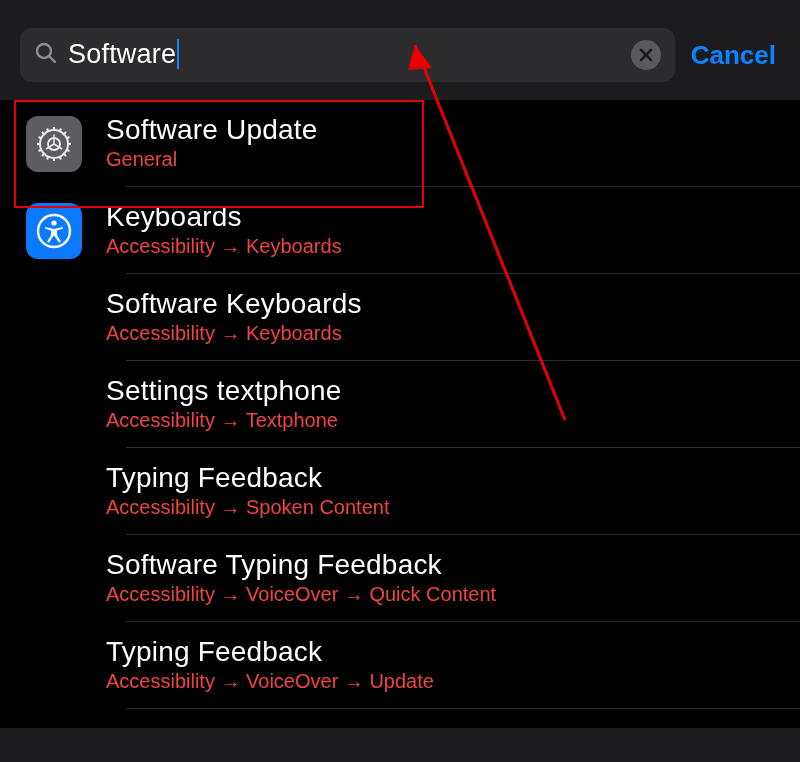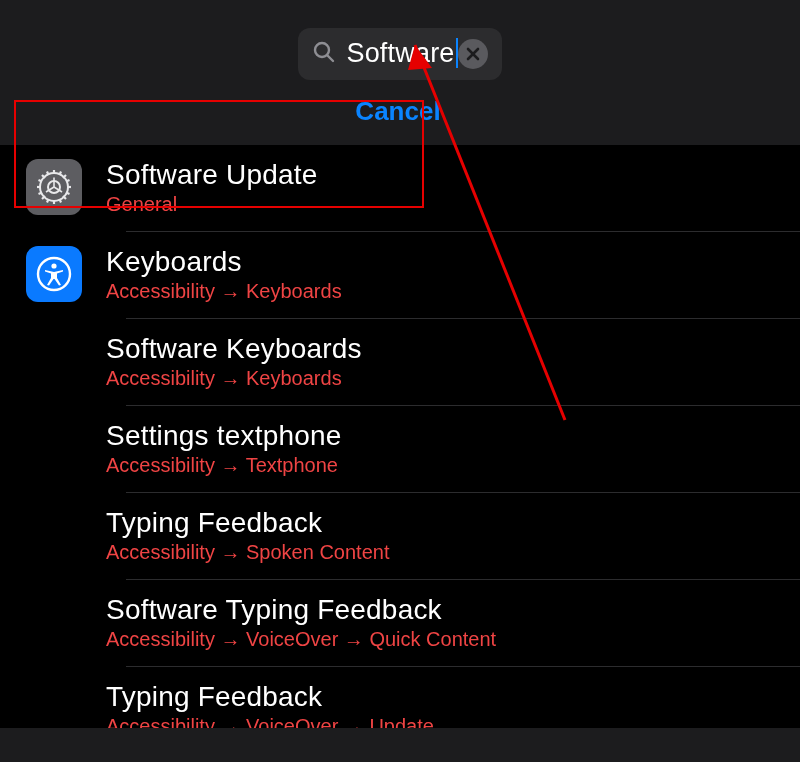--- a/index.html
+++ b/index.html
@@ -15,21 +15,20 @@
       color: #fff;
       overflow: hidden;
       position: relative;
     }
     .top-bar {
       display: flex;
       align-items: center;
       padding: 28px 20px 18px 20px;
       background: #1c1c1e;
       gap: 16px;
-      flex-direction: column;
     }
     .search-field {
       flex: 1;
       display: flex;
       align-items: center;
       background: #2c2c2e;
       border-radius: 12px;
       padding: 10px 14px;
       height: 54px;
     }
@@ -75,21 +74,21 @@
       font-size: 26px;
       font-weight: 700;
       cursor: pointer;
       padding-right: 4px;
     }
     .results {
       background: #000;
     }
     .row {
       display: flex;
-      align-items: flex-start;
+      align-items: center;
       padding: 14px 0 14px 26px;
       position: relative;
     }
     .row-icon-wrap {
       width: 56px;
       height: 56px;
       border-radius: 12px;
       display: flex;
       align-items: center;
       justify-content: center;

